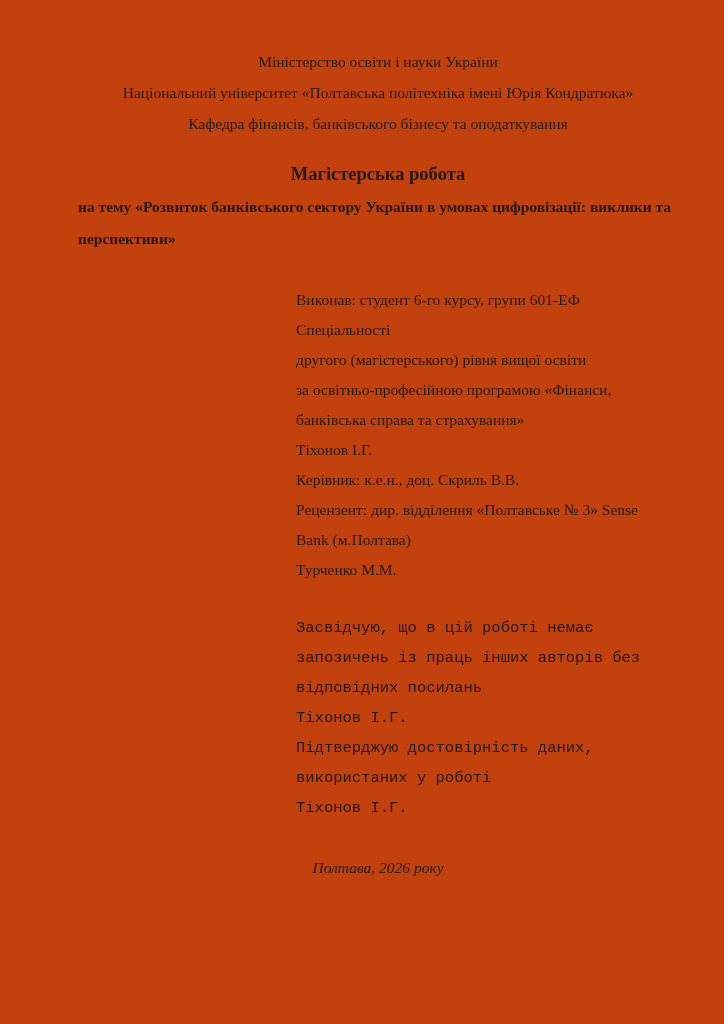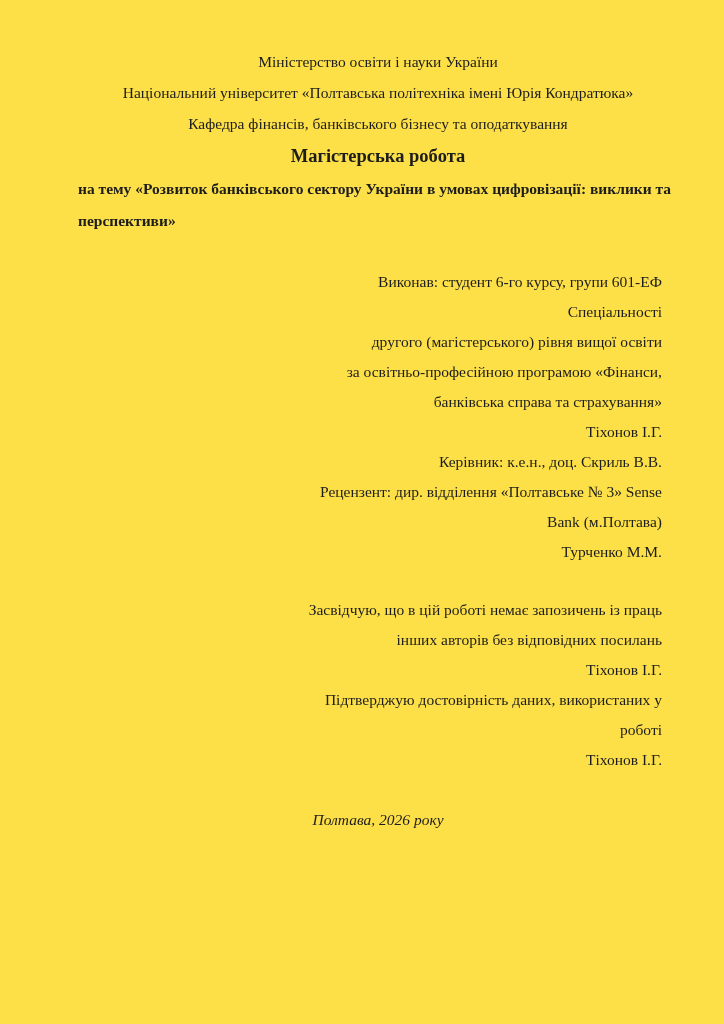--- a/index.html
+++ b/index.html
@@ -5,53 +5,54 @@
   * { margin: 0; padding: 0; box-sizing: border-box; }
   html, body { background: #e9e9e9; }
   body {
     width: 724px;
     height: 1024px;
     font-family: "Liberation Serif", serif;
   }
   .page {
     width: 724px;
     height: 1024px;
-    background: #fde047;
+    background: #c2410c;
     color: #1d1d1d;
     font-size: 15.5px;
     padding: 46px 38px 0 70px;
     overflow: hidden;
   }
   .doc-header p {
     text-align: center;
     line-height: 31px;
     white-space: nowrap;
   }
   .doc-title {
     text-align: center;
     font-size: 18.5px;
     font-weight: bold;
+    margin-top: 18px;
     line-height: 34px;
   }
   .doc-topic {
     font-weight: bold;
     line-height: 32px;
     padding: 0 8px;
   }
   .details {
     margin-top: 30px;
     margin-left: 226px;
     width: 366px;
   }
   .details p {
     line-height: 30px;
-    text-align: right;
   }
   .statement {
     margin-top: 28px;
+    font-family: Liberation Mono, monospace;
   }
   .doc-footer {
     text-align: center;
     margin-top: 30px;
     line-height: 30px;
     font-style: italic;
   }
 </style>
 </head>
 <body>

